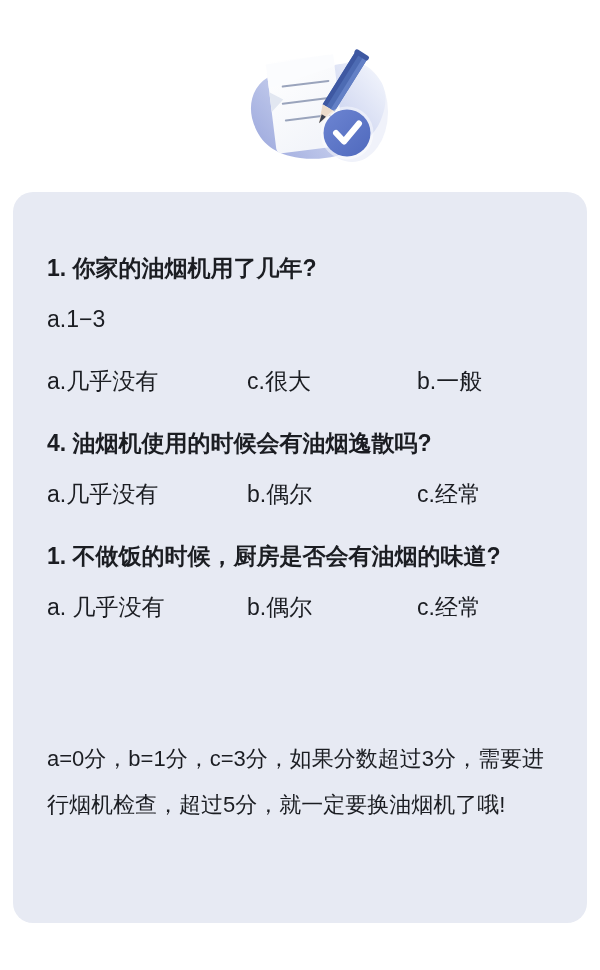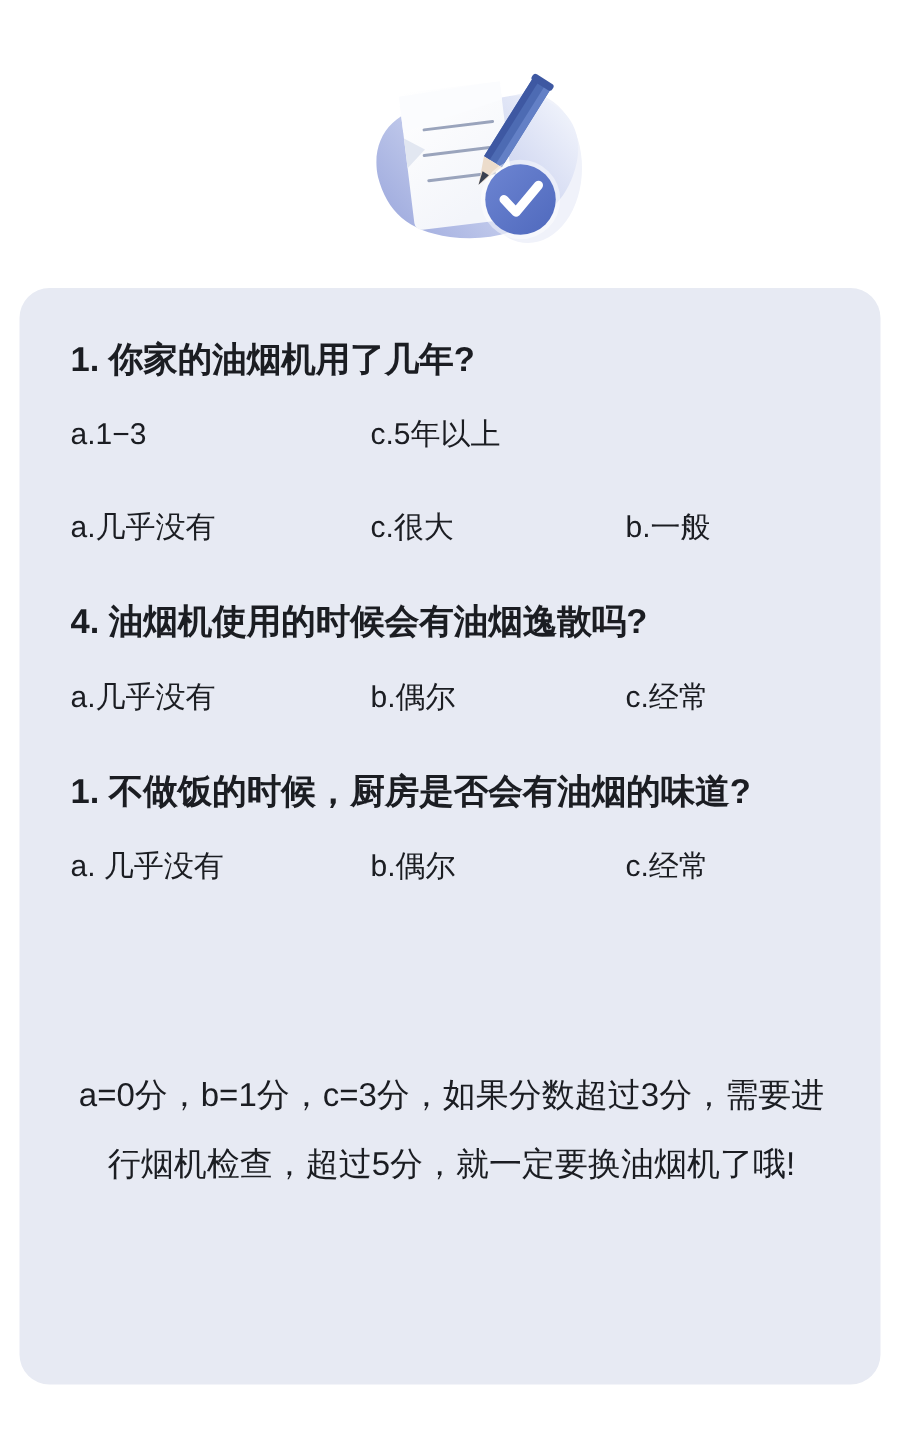--- a/index.html
+++ b/index.html
@@ -20,45 +20,44 @@
     height: 192px;
   }
   .hero svg { display: block; }
   .card {
     box-sizing: border-box;
     margin: 0 13px;
     width: 574px;
     height: 731px;
     background: #E7EAF3;
     border-radius: 20px;
-    padding: 35px 34px 0 34px;
+    padding: 64px 34px 0 34px;
   }
   .q-title {
     font-size: 23px;
     line-height: 24px;
     font-weight: 700;
     color: #1B1D22;
     margin: 0;
   }
   .q-options {
     display: grid;
     grid-template-columns: 200px 170px 1fr;
     margin-top: 27px;
     margin-bottom: 38px;
-    font-size: 20px;
+    font-size: 23px;
     line-height: 24px;
     color: #1B1D22;
   }
   .note {
     margin-top: 117px;
     width: 508px;
     font-size: 22px;
     line-height: 46px;
     color: #1B1D22;
-    text-align: center;
   }
 </style>
 </head>
 <body>
 
 <div class="page">
 
   <div class="hero">
     <svg width="600" height="192" viewBox="0 0 600 192">
       <defs>
@@ -113,21 +112,20 @@
       </g>
     </svg>
   </div>
 
   <div class="card">
 
     <div class="question-block">
       <div class="q-title">1. 你家的油烟机用了几年?</div>
       <div class="q-options">
         <span>a.1−3</span>
-        <span>c.5年以上</span>
       </div>
     </div>
 
     <div class="question-block">
       <div class="q-options">
         <span>a.几乎没有</span>
         <span>c.很大</span>
         <span>b.一般</span>
       </div>
     </div>

